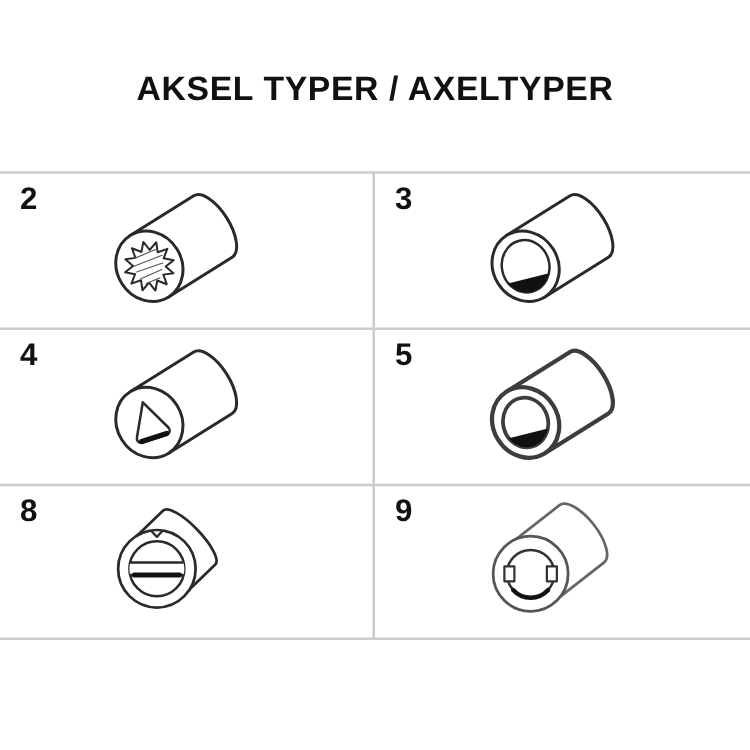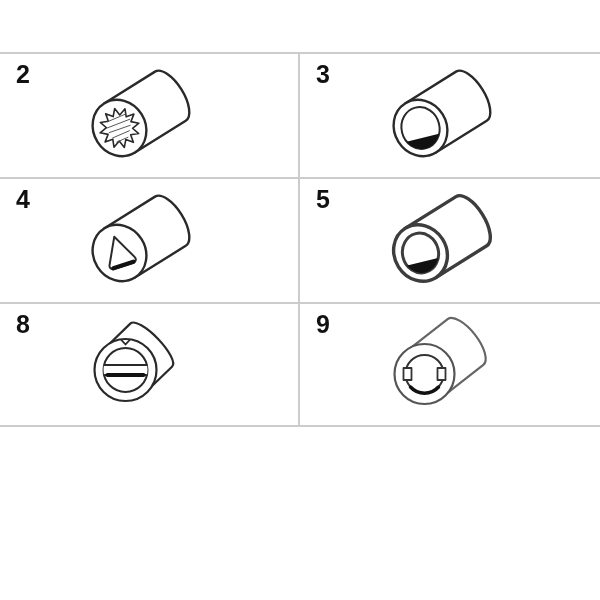--- a/index.html
+++ b/index.html
@@ -39,20 +39,21 @@
     position:absolute;top:2px;left:50%;
     transform:translateX(-50%);
   }
   svg{display:block;}
 </style>
 </head>
 <body>
 
 <div class="page">
 
+  <h1 class="title">AKSEL TYPER / AXELTYPER</h1>
 
   <div class="grid">
 
     <div class="cell left">
       <span class="num">2</span>
       <svg class="art" width="175" height="118" viewBox="0 0 175 118">
         <g transform="translate(58,72) rotate(-32)" fill="#fff" stroke="#2a2a2a" stroke-width="2.4" stroke-linejoin="round" stroke-linecap="round">
           <path d="M0,-29 L60,-29 A13,29 0 0 1 60,29 L0,29 Z"></path>
           <ellipse cx="0" cy="0" rx="26" ry="29"></ellipse>
           <g transform="rotate(18)">

